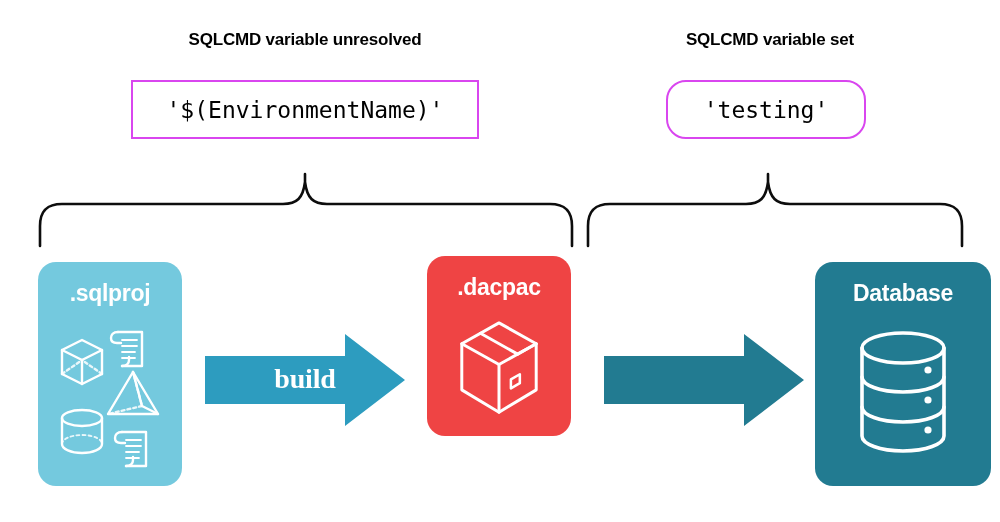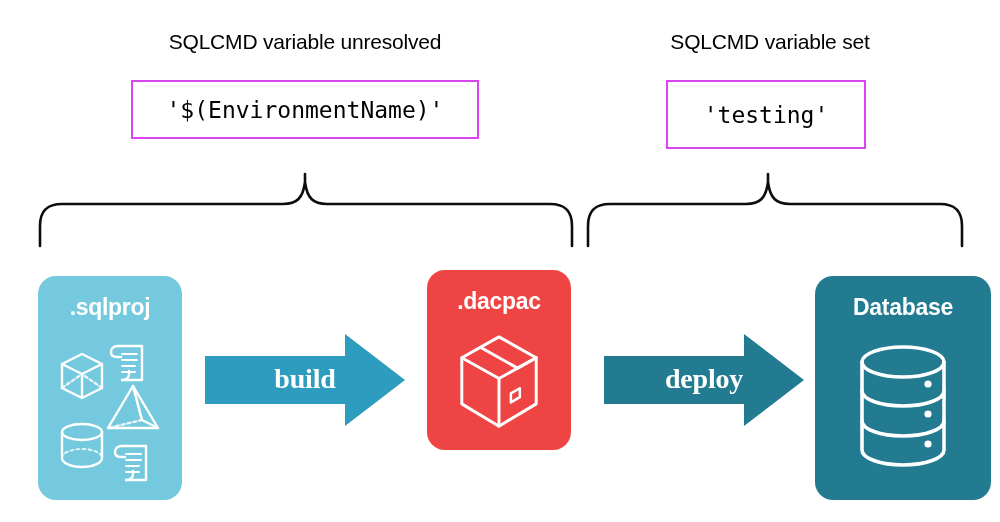--- a/index.html
+++ b/index.html
@@ -16,22 +16,22 @@
   }
   .stage {
     position: absolute;
     inset: 0;
   }
 
   
   .section-label {
     position: absolute;
     font-family: "Liberation Sans", sans-serif;
-    font-weight: normal;
-    font-size: 21px;
+    font-weight: bold;
+    font-size: 17px;
     color: #000000;
     letter-spacing: -0.2px;
     white-space: nowrap;
     text-align: center;
   }
   #label-left  { left: 120px; top: 30px; width: 370px; }
   #label-right { left: 600px; top: 30px; width: 340px; }
 
   
   .code-box {
@@ -44,36 +44,35 @@
     justify-content: center;
     font-family: "DejaVu Sans Mono", "Liberation Mono", monospace;
     font-size: 23px;
     color: #000000;
     white-space: nowrap;
   }
   #code-left {
     left: 131px; top: 80px; width: 348px; height: 59px;
   }
   #code-right {
-    left: 666px; top: 80px; width: 200px; height: 69px;
+    left: 666px; top: 80px; width: 200px; height: 59px; border-radius: 20px;
   }
 
   
   #brace-layer {
     position: absolute;
     left: 0; top: 150px;
     width: 1000px; height: 100px;
   }
 
   
   .artifact {
     position: absolute;
     border-radius: 18px;
     overflow: hidden;
-    margin-top: 14px;
   }
   .artifact-title {
     position: absolute;
     top: 18px;
     left: 0;
     width: 100%;
     text-align: center;
     color: #ffffff;
     font-family: "Liberation Sans", sans-serif;
     font-weight: bold;
@@ -243,16 +242,15 @@
     <svg viewBox="0 0 200 100" width="200" height="100">
       <path d="M0,26 L140,26 L140,4 L200,50 L140,96 L140,74 L0,74 Z" fill="#2D9CBF"></path>
     </svg>
     <div class="arrow-label">build</div>
   </div>
 
   <div id="arrow-deploy" class="arrow">
     <svg viewBox="0 0 200 100" width="200" height="100">
       <path d="M0,26 L140,26 L140,4 L200,50 L140,96 L140,74 L0,74 Z" fill="#227B91"></path>
     </svg>
-    <div class="arrow-label">deploy</div>
   </div>
 
 </div>
 
 </body></html>

